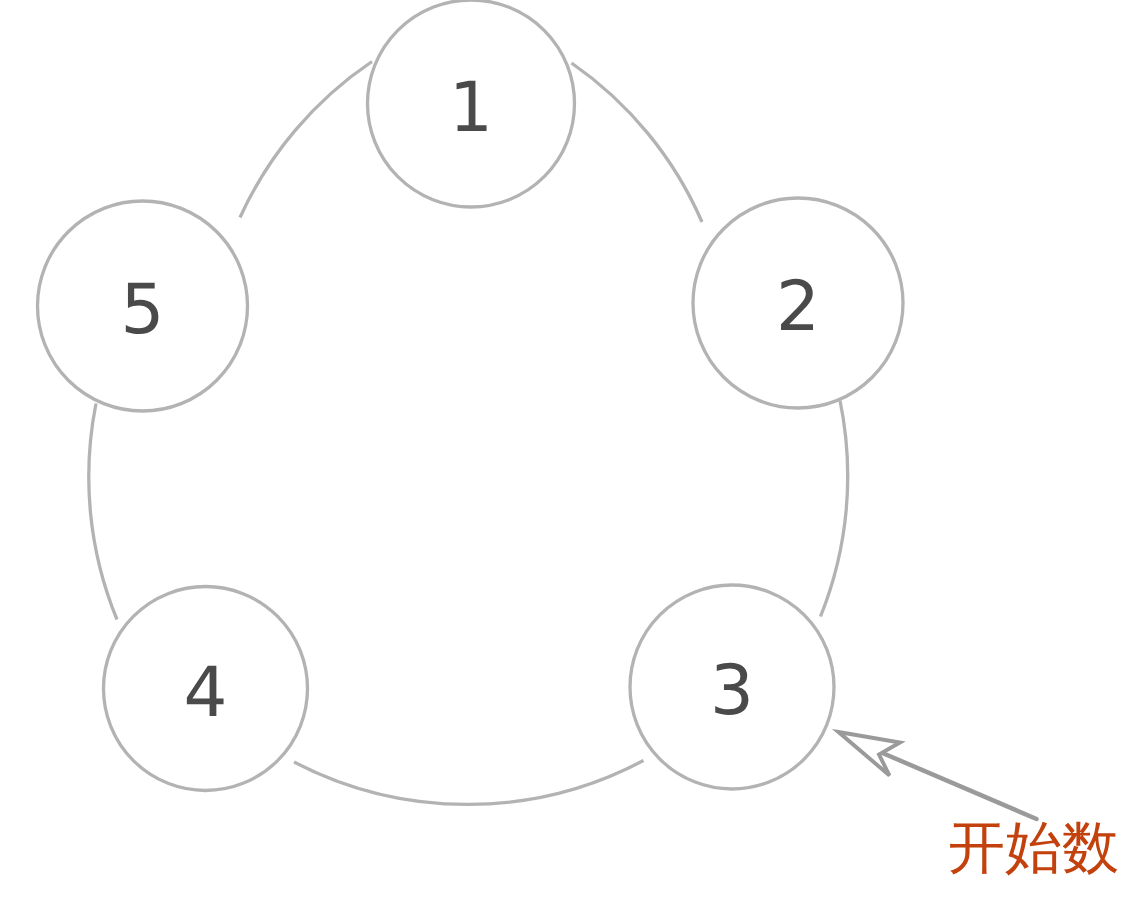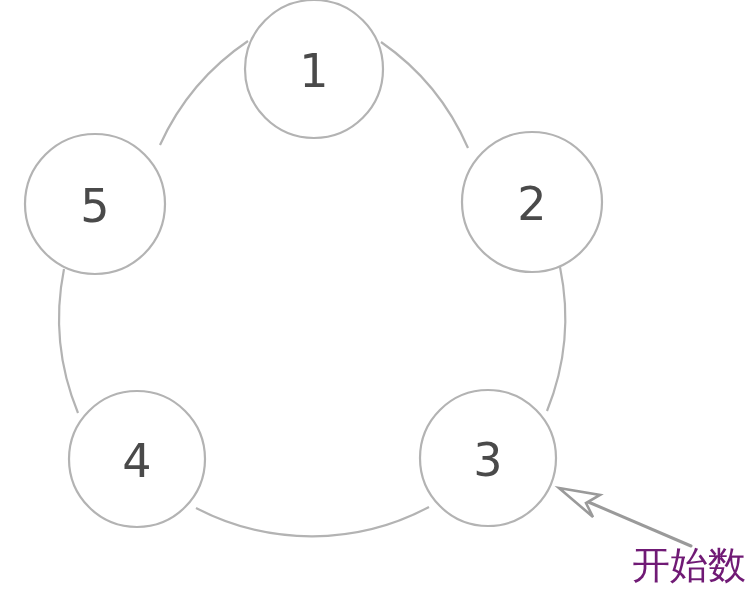--- a/index.html
+++ b/index.html
@@ -49,21 +49,21 @@
     stroke-linecap: round;
   }
   .arrow-head {
     fill: #ffffff;
     stroke: #9a9a9a;
     stroke-width: 2.6;
     stroke-linejoin: miter;
   }
   .annotation-text {
     position: absolute;
-    color: #701a75;
+    color: #c2410c;
     font-family: "DejaVu Sans", "Liberation Sans", sans-serif;
     font-size: 38px;
     line-height: 1;
     letter-spacing: 0px;
     white-space: nowrap;
   }
 </style>
 </head>
 <body>
 

